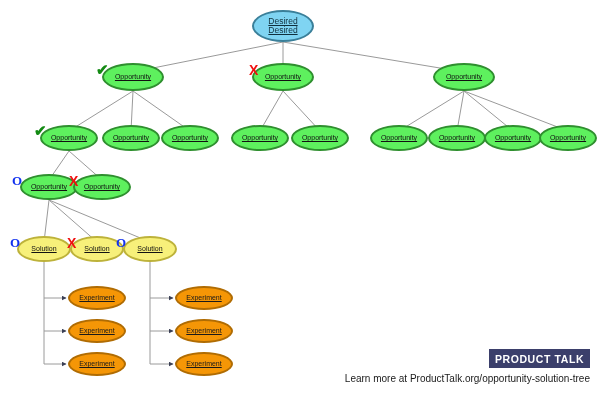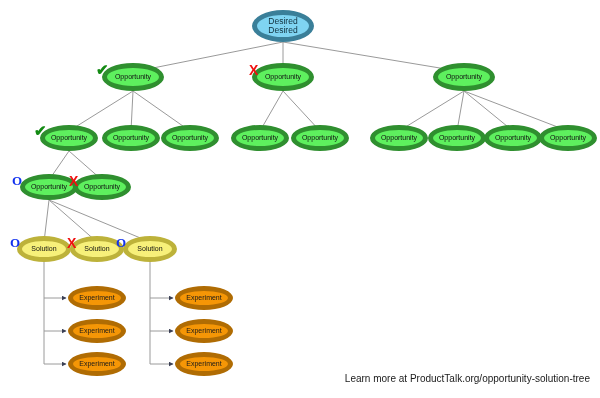--- a/index.html
+++ b/index.html
@@ -30,25 +30,26 @@
     height: 398px;
     pointer-events: none;
   }
   .node {
     position: absolute;
     display: flex;
     align-items: center;
     justify-content: center;
     text-align: center;
     border-radius: 50%;
-    border: 5px solid #404040;
+    border: 2px solid #404040;
     box-sizing: border-box;
     color: #111111;
     line-height: 1.1;
     user-select: none;
+    text-decoration: underline;
   }
   .node-root {
     background: #7fd4f2;
     border-color: #3a7f99;
     font-size: 8.5px;
     color: #10303d;
   }
   .node-opportunity {
     background: #5ef05e;
     border-color: #2f8f2f;
@@ -250,17 +251,20 @@
   <div class="node node-experiment" style="left:175px; top:286px; width:58px; height:24px;">
     <span>Experiment</span>
   </div>
   <div class="node node-experiment" style="left:175px; top:319px; width:58px; height:24px;">
     <span>Experiment</span>
   </div>
   <div class="node node-experiment" style="left:175px; top:352px; width:58px; height:24px;">
     <span>Experiment</span>
   </div>
 
+  <div id="footer-logo" style="left:489px; top:349px; width:101px; height:19px;">
+    <span>PRODUCT TALK</span>
+  </div>
   <div id="footer-note" style="left:300px; top:373px; width:290px;">
     <span>Learn more at ProductTalk.org/opportunity-solution-tree</span>
   </div>
 
 </div>
 
 </body></html>

